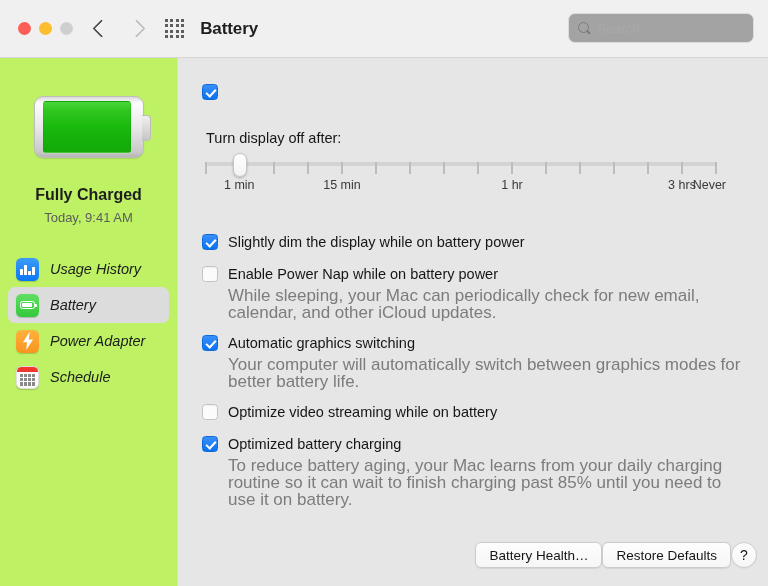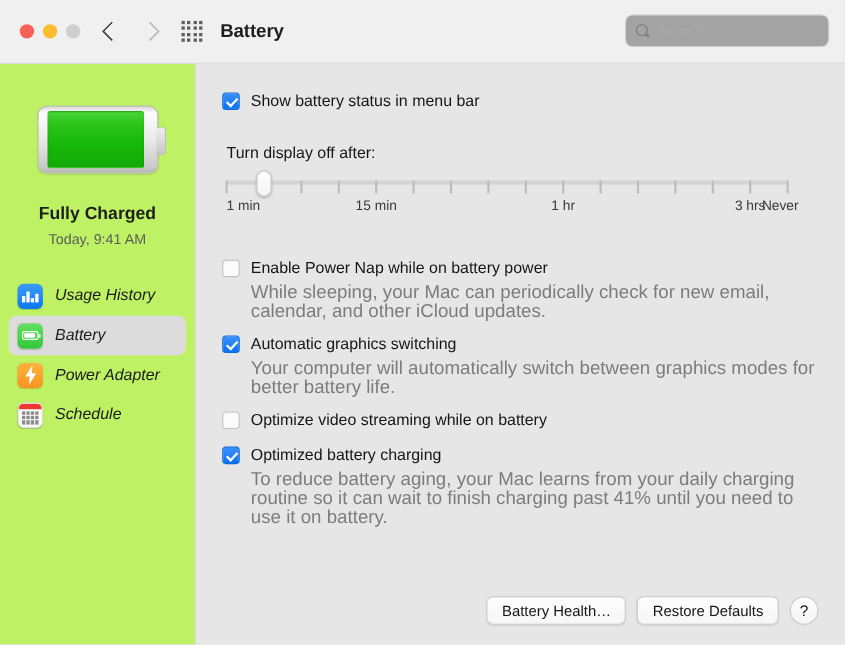--- a/index.html
+++ b/index.html
@@ -371,25 +371,25 @@
     white-space: nowrap;
   }
 
   .opts-1 { margin-top: 36px; }
   .opt-row { margin-top: 12px; }
   .opt-row.first { margin-top: 0; }
 
   
   .footer {
     position: absolute;
-    right: 24px;
+    right: 11px;
     bottom: 18px;
     display: flex;
     align-items: flex-end;
-    gap: 10px;
+    gap: 0;
   }
   .btn {
     height: 26px;
     padding: 0 13px;
     background: linear-gradient(to bottom,#fdfdfd,#f6f6f6);
     border: 1px solid #cccccc;
     border-radius: 6px;
     font-family: "Liberation Sans", sans-serif;
     font-size: 13.5px;
     color: #151515;
@@ -514,21 +514,20 @@
           <span class="nav-label">Schedule</span>
         </div>
 
       </div>
     </div>
 
     <div class="content">
 
       <div class="row">
         <span class="cb on"></span>
-        <span class="opt-label">Show battery status in menu bar</span>
       </div>
 
       <div class="section-label">Turn display off after:</div>
 
       <div class="slider-wrap">
         <div class="track">
           <div class="ticks" id="ticks">
               <i style="left: calc(0% - 0.75px);"></i>
               <i style="left: calc(6.66667% - 0.75px);"></i>
               <i style="left: calc(13.3333% - 0.75px);"></i>
@@ -542,30 +541,36 @@
               <i style="left: calc(66.6667% - 0.75px);"></i>
               <i style="left: calc(73.3333% - 0.75px);"></i>
               <i style="left: calc(80% - 0.75px);"></i>
               <i style="left: calc(86.6667% - 0.75px);"></i>
               <i style="left: calc(93.3333% - 0.75px);"></i>
               <i style="left: calc(100% - 0.75px);"></i>
             </div>
           <div class="thumb" id="thumb" style="left: calc(6.66667% - 7px);"></div>
         </div>
         <div class="tick-labels" id="tickLabels">
-            <span style="left: 0px; text-align: center;">1 min</span>
+            <span style="left: 18px; text-align: center;">1 min</span>
             <span style="left: calc(26.6667%); transform: translateX(-50%);">15 min</span>
             <span style="left: calc(60%); transform: translateX(-50%);">1 hr</span>
             <span style="left: calc(93.3333%); transform: translateX(-50%);">3 hrs</span>
             <span style="right: -10px;">Never</span>
           </div>
       </div>
 
       <div class="opts-1">
 
+        <div class="opt-row first">
+          <div class="row">
+            <span class="cb on"></span>
+            <span class="opt-label">Slightly dim the display while on battery power</span>
+          </div>
+        </div>
 
         <div class="opt-row">
           <div class="row">
             <span class="cb off"></span>
             <span class="opt-label">Enable Power Nap while on battery power</span>
           </div>
           <div class="desc">While sleeping, your Mac can periodically check for new email, calendar, and other iCloud updates.</div>
         </div>
 
         <div class="opt-row">
@@ -581,21 +586,21 @@
             <span class="cb off"></span>
             <span class="opt-label">Optimize video streaming while on battery</span>
           </div>
         </div>
 
         <div class="opt-row">
           <div class="row">
             <span class="cb on"></span>
             <span class="opt-label">Optimized battery charging</span>
           </div>
-          <div class="desc">To reduce battery aging, your Mac learns from your daily charging routine so it can wait to finish charging past 41% until you need to use it on battery.</div>
+          <div class="desc">To reduce battery aging, your Mac learns from your daily charging routine so it can wait to finish charging past 85% until you need to use it on battery.</div>
         </div>
 
       </div>
 
       <div class="footer">
         <button class="btn">Battery Health…</button>
         <button class="btn">Restore Defaults</button>
         <button class="btn help-btn">?</button>
       </div>
 

